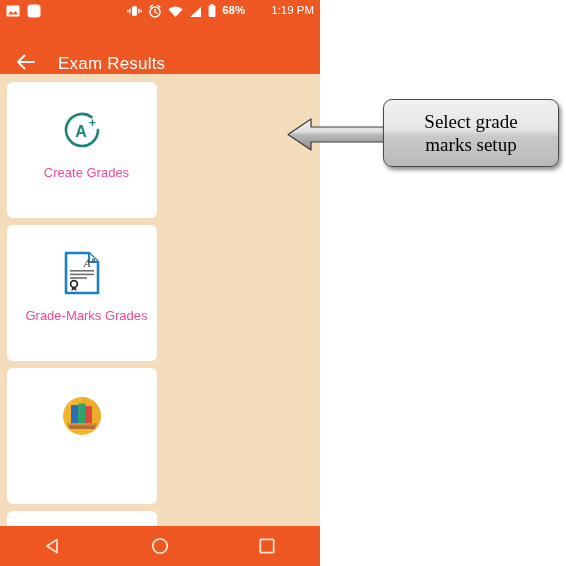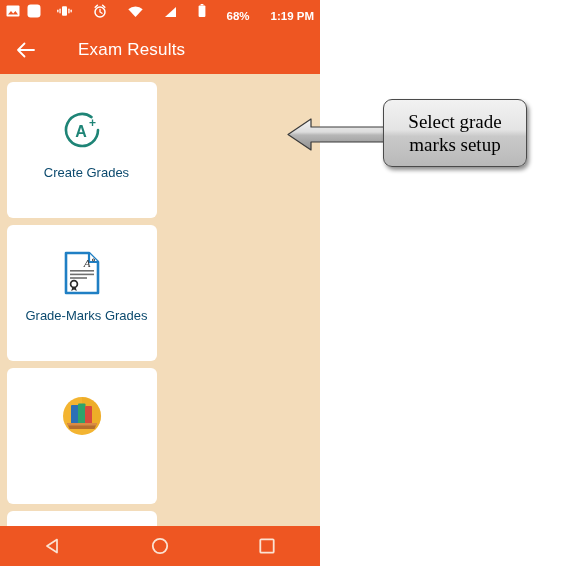--- a/index.html
+++ b/index.html
@@ -17,29 +17,29 @@
     overflow:hidden;
   }
   
   #statusbar{
     height:26px;background:#EE5622;
     display:flex;align-items:center;
     padding:0 6px;box-sizing:border-box;
     color:#ffffff;
   }
   #statusbar .left{display:flex;align-items:center;gap:7px;}
-  #statusbar .right{margin-left:auto;display:flex;align-items:flex-end;gap:21px;}
+  #statusbar .right{margin-left:auto;display:flex;align-items:flex-start;gap:6px;}
   .sb-ico{display:block;}
   #battpct{font-size:11.5px;font-weight:bold;letter-spacing:0px;}
-  #clock{font-size:11.5px;font-weight:bold;}
+  #clock{font-size:11.5px;font-weight:normal;margin-left:20px;}
   
   #appbar{
     height:48px;background:#EE5622;
-    display:flex;align-items:center;
-    padding-left:14px;box-sizing:border-box;gap:20px;
+    display:flex;align-items:flex-end;
+    padding-left:14px;box-sizing:border-box;
   }
   #backarrow{width:24px;height:24px;flex:0 0 auto;}
   #apptitle{
     color:#ffffff;font-size:17px;margin-left:20px;
     letter-spacing:.2px;
   }
   
   #grid{
     padding:8px 7px 0 7px;
     display:flex;flex-wrap:wrap;
@@ -50,33 +50,33 @@
     width:150px;height:136px;
     background:#ffffff;border-radius:6px;
     display:flex;flex-direction:column;
     align-items:center;
     box-sizing:border-box;
     padding-top:22px;
     position:relative;
   }
   .tile-icon{height:52px;display:flex;align-items:center;justify-content:center;}
   .tile-label{
-    color:#0c4a6e;font-size:13px;
+    color:#ec4899;font-size:13px;
     position:absolute;bottom:38px;left:0;right:0;text-align:center;margin-left:9px;
   }
   
   #navbar{
     position:absolute;left:0;bottom:0;width:320px;height:40px;
     background:#EE5622;display:flex;align-items:center;justify-content:space-around;
   }
   .navbtn{width:26px;height:26px;display:flex;align-items:center;justify-content:center;}
   
   #callout{
     position:absolute;left:383px;top:99px;
-    width:144px;height:68px;
+    width:176px;height:68px;
     border:1px solid #4a4a4a;border-radius:9px;
     background:linear-gradient(to bottom,#f2f2f2 0%,#e4e4e4 45%,#c9c9c9 55%,#b9b9b9 100%);
     box-shadow:2px 3px 4px rgba(0,0,0,.45);
     display:flex;align-items:center;justify-content:center;
     box-sizing:border-box;
   }
   #callout-text{
     font-family:"Liberation Serif", serif;
     font-size:19px;line-height:23px;color:#000;text-align:center;
     white-space:pre-line;

